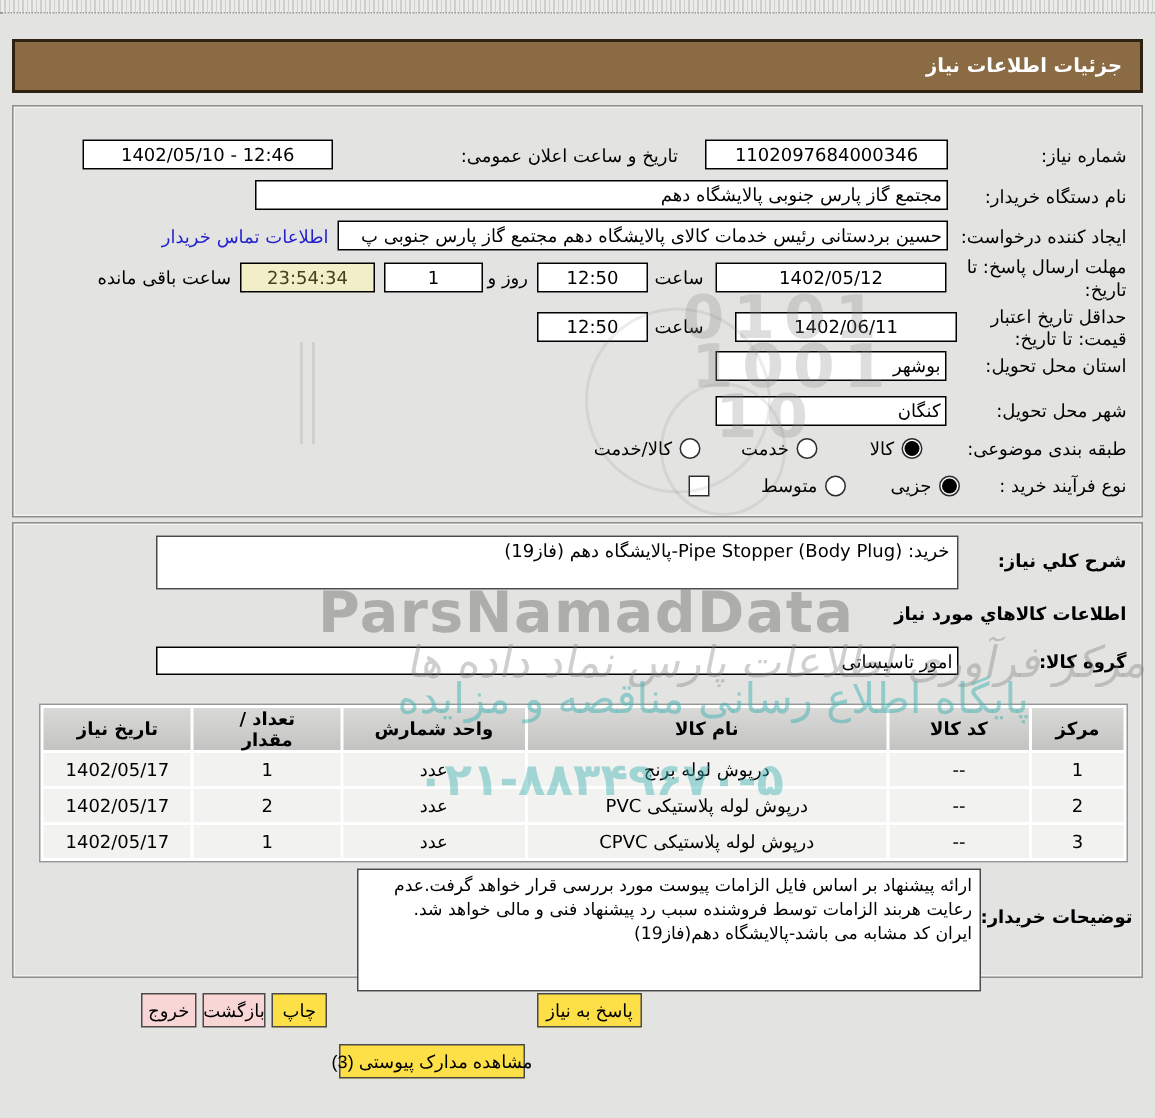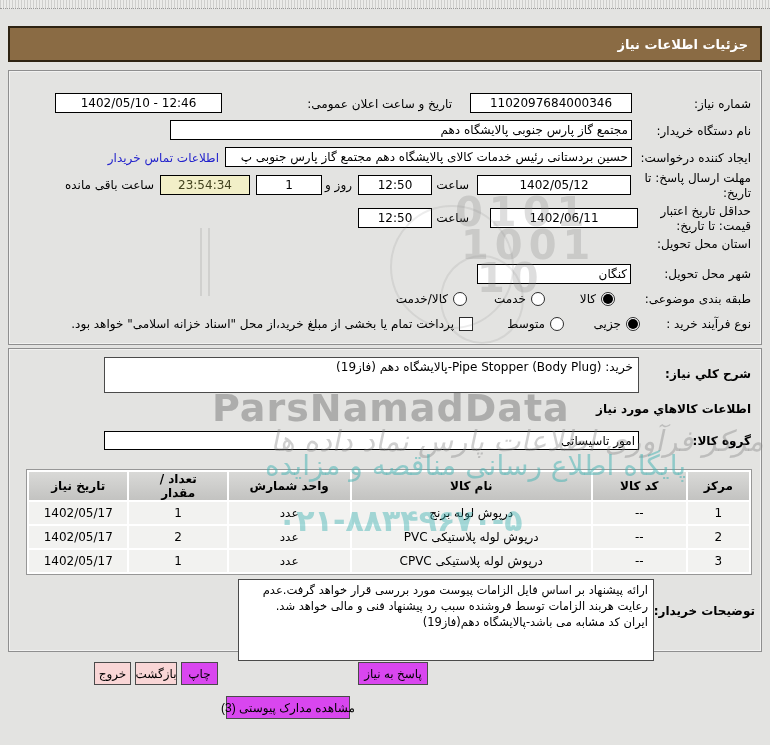--- a/index.html
+++ b/index.html
@@ -54,21 +54,21 @@
   th{
     background:linear-gradient(#d9d9d7,#c3c3c1);
     font-weight:bold;font-size:12px;height:14px;padding:0 16px;
   }
   td{background:#f2f2f0;font-size:12px;height:22px;text-align:center;padding:0 2px;white-space:nowrap;overflow:hidden;}
   .btn{
     position:absolute;top:662px;height:23px;border:1px solid #4a4a4a;
     display:flex;align-items:center;justify-content:center;
     font-size:12px;box-sizing:border-box;padding:0 5px;cursor:pointer;white-space:nowrap;
   }
-  .btn.green{background:#d946ef;}
+  .btn.green{background:#fde047;}
   .btn.pink{background:#f9d6d6;}
   
   .wm{position:absolute;pointer-events:none;z-index:40;}
   .wm-brand{top:386px;left:212px;font-size:38px;font-weight:bold;color:rgba(130,130,130,.55);letter-spacing:1px;direction:ltr;}
   .wm-callig{top:424px;right:4px;width:560px;font-size:29px;color:rgba(130,130,130,.38);transform:skewX(-12deg);white-space:nowrap;overflow:hidden;}
   .wm-portal{top:449px;left:265px;font-size:28px;color:rgba(62,178,178,.5);white-space:nowrap;}
   .wm-phone{top:503px;left:278px;font-size:30px;font-weight:bold;color:rgba(62,178,178,.45);direction:ltr;letter-spacing:2px;}
   .wm-digits{top:196px;left:455px;font-size:40px;font-weight:bold;color:rgba(135,135,135,.28);line-height:33px;letter-spacing:6px;direction:ltr;}
   .wm-circle{border:2px solid rgba(120,120,120,.14);border-radius:50%;}
   .wm-line{background:rgba(120,120,120,.18);}
@@ -104,20 +104,21 @@
   <span class="lbl" style="top:104px;right:409px;">روز و</span>
   <span class="box center ltr cream" style="top:104px;right:511px;width:90px;">23:54:34</span>
   <span class="lbl" style="top:104px;right:607px;">ساعت باقی مانده</span>
 
   <span class="lbl2" style="top:133px;right:10px;width:104px;">حداقل تاریخ اعتبار قیمت: تا تاریخ:</span>
   <span class="box center ltr" style="top:137px;right:123px;width:148px;">1402/06/11</span>
   <span class="lbl" style="top:137px;right:292px;">ساعت</span>
   <span class="box center ltr" style="top:137px;right:329px;width:74px;">12:50</span>
 
   <span class="lbl" style="top:163px;right:10px;">استان محل تحویل:</span>
+  <span class="box" style="top:163px;right:130px;width:154px;">بوشهر</span>
 
   <span class="lbl" style="top:193px;right:10px;">شهر محل تحویل:</span>
   <span class="box" style="top:193px;right:130px;width:154px;">کنگان</span>
 
   <span class="lbl" style="top:218px;right:10px;">طبقه بندی موضوعی:</span>
   <span class="radio-opt" style="top:220px;right:146px;">
     <span class="radio sel"></span>
     <span>کالا</span>
   </span>
   <span class="radio-opt" style="top:220px;right:216px;">
@@ -133,21 +134,20 @@
   <span class="radio-opt" style="top:245px;right:121px;">
     <span class="radio sel"></span>
     <span>جزیی</span>
   </span>
   <span class="radio-opt" style="top:245px;right:197px;text-align:right;">
     <span class="radio"></span>
     <span>متوسط</span>
   </span>
   <span class="radio-opt" style="top:245px;right:288px;">
     <span class="checkbox"></span>
-    <span>پرداخت تمام یا بخشی از مبلغ خرید،از محل "اسناد خزانه اسلامی" خواهد بود.</span>
   </span>
 </div>
 
 <div class="abs section" id="sec2">
 
   <span class="lbl blbl" style="top:15px;right:10px;">شرح کلي نیاز:</span>
   <div class="bigbox" style="top:8px;right:122px;width:535px;height:36px;">خرید: Pipe Stopper (Body Plug)-پالایشگاه دهم (فاز19)</div>
 
   <span class="lbl blbl" style="top:50px;right:10px;">اطلاعات کالاهاي مورد نیاز</span>
 

